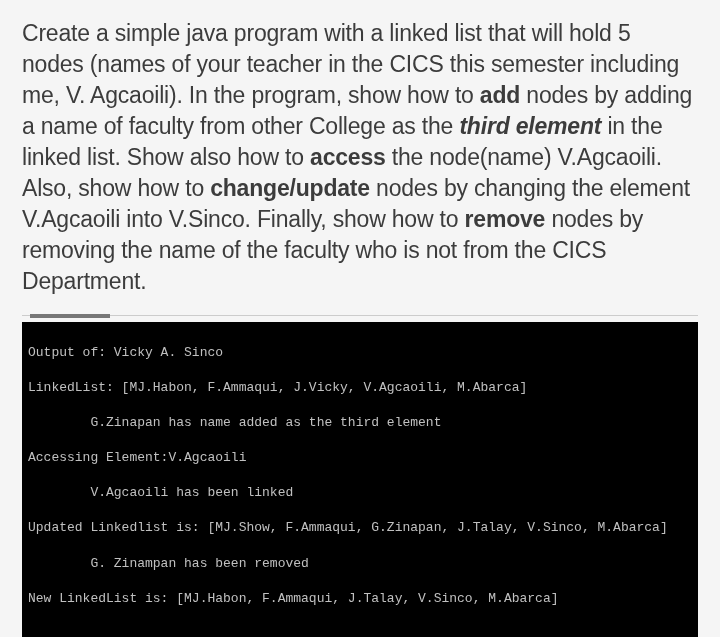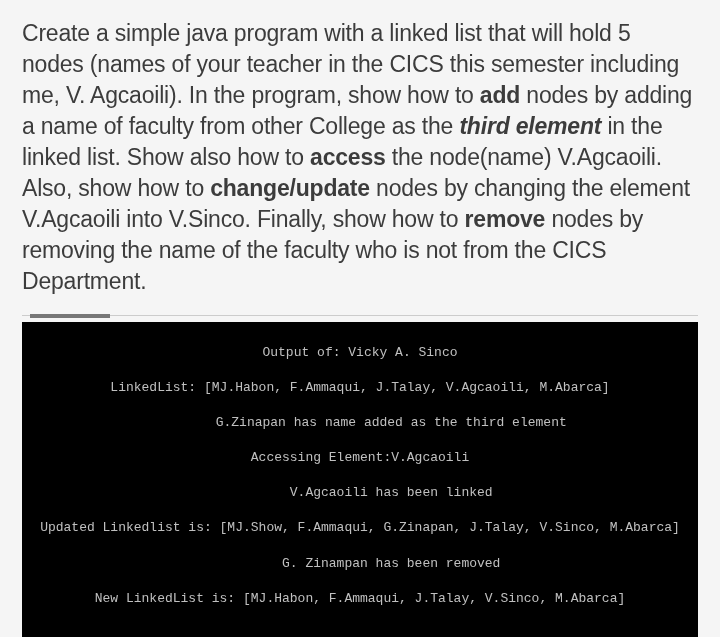--- a/index.html
+++ b/index.html
@@ -48,35 +48,34 @@
       font-size: 13px;
       line-height: 1.35;
       padding: 4px 6px 10px 6px;
       position: relative;
       min-height: 230px;
       white-space: pre;
       overflow: hidden;
     }
     .console .line {
       display: block;
-      text-align: center;
     }
   </style>
 </head>
 <body>
 
 <div class="instructions">
   <span>Create a simple java program with a linked list that will hold 5 nodes (names of your teacher in the CICS this semester including me, V. Agcaoili). In the program, show how to </span><b>add</b><span> nodes by adding a name of faculty from other College as the </span><span class="bi">third element</span><span> in the linked list. Show also how to </span><b>access</b><span> the node(name) V.Agcaoili. Also, show how to </span><b>change/update</b><span> nodes by changing the element V.Agcaoili into V.Sinco. Finally, show how to </span><b>remove</b><span> nodes by removing the name of the faculty who is not from the CICS Department.</span>
 </div>
 
 <div class="console-wrap">
   <div class="top-stub"></div>
   <div class="console">
 <span class="line">Output of: Vicky A. Sinco</span>
-<span class="line">LinkedList: [MJ.Habon, F.Ammaqui, J.Talay, V.Agcaoili, M.Abarca]</span>
+<span class="line">LinkedList: [MJ.Habon, F.Ammaqui, J.Vicky, V.Agcaoili, M.Abarca]</span>
 <span class="line">        G.Zinapan has name added as the third element</span>
 <span class="line">Accessing Element:V.Agcaoili</span>
 <span class="line">        V.Agcaoili has been linked</span>
 <span class="line">Updated Linkedlist is: [MJ.Show, F.Ammaqui, G.Zinapan, J.Talay, V.Sinco, M.Abarca]</span>
 <span class="line">        G. Zinampan has been removed</span>
 <span class="line">New LinkedList is: [MJ.Habon, F.Ammaqui, J.Talay, V.Sinco, M.Abarca]</span>
 
 
 
   </div>

